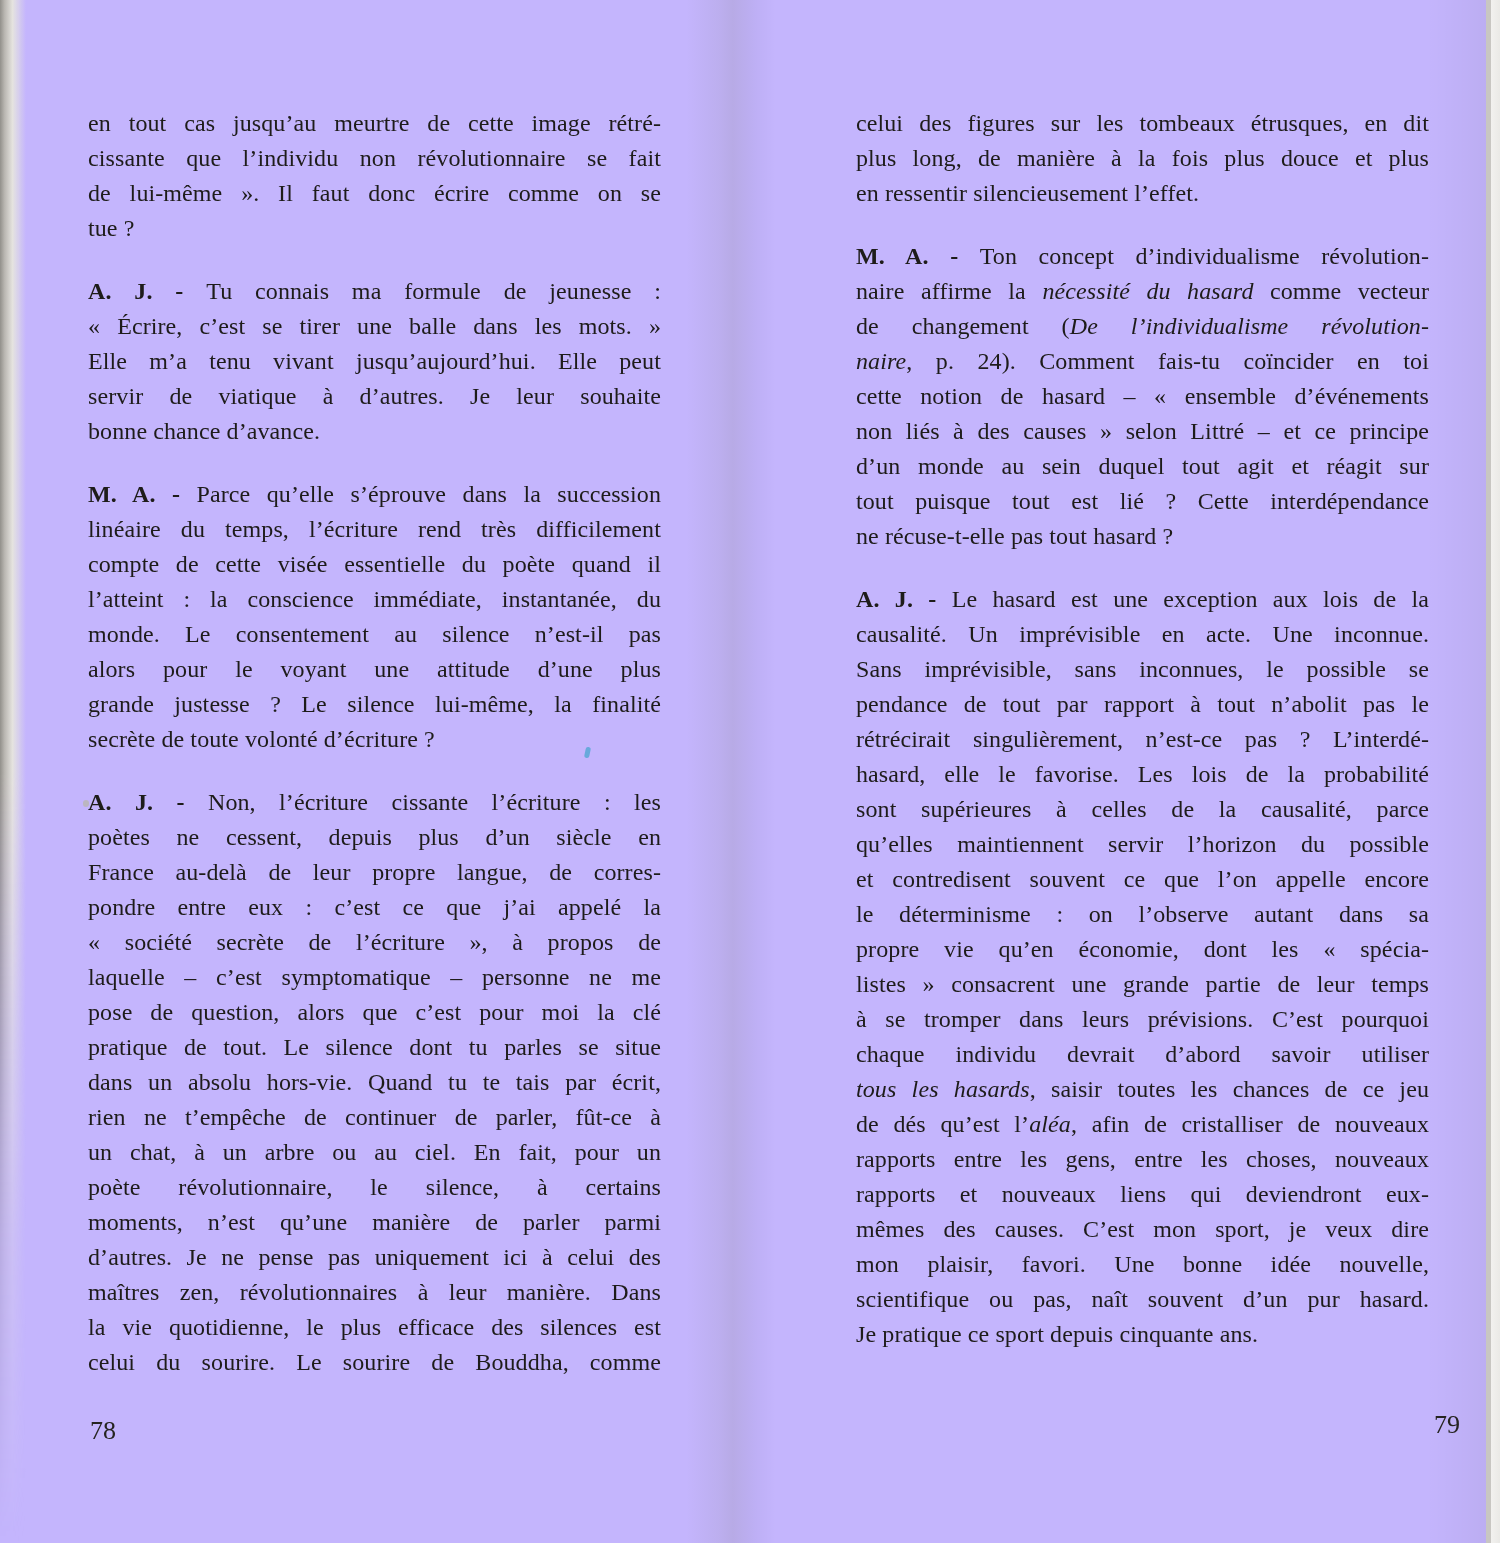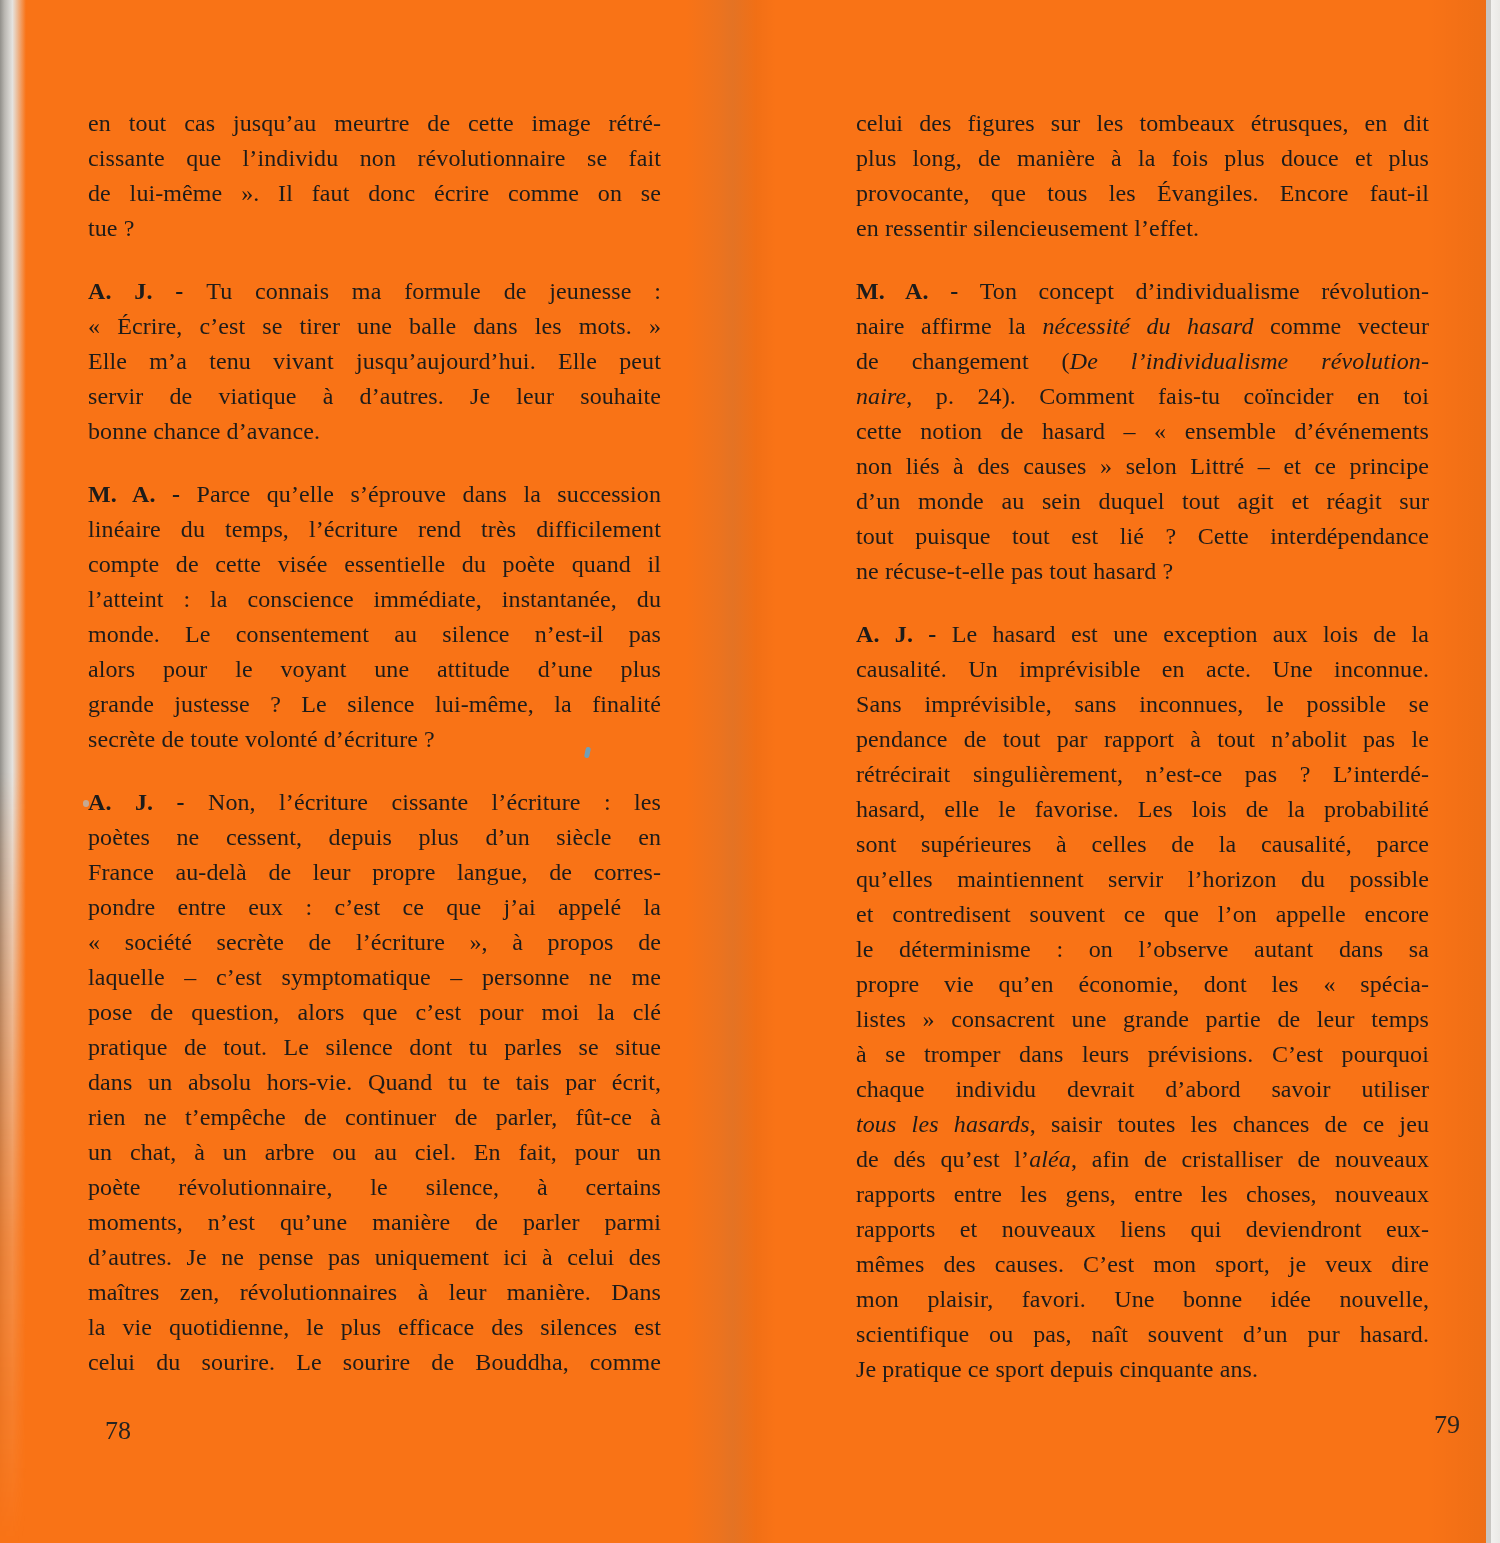--- a/index.html
+++ b/index.html
@@ -1,20 +1,20 @@
 <!DOCTYPE html>
 <html><head>
 <meta charset="utf-8">
 <style>
   html, body { margin: 0; padding: 0; background: #ffffff; }
   .scan {
     position: relative;
     width: 1500px;
     height: 1543px;
-    background: #f97316;
+    background: #c4b5fd;
     overflow: hidden;
     font-family: "Liberation Serif", serif;
     color: #1e1c1a;
   }
   .page-text {
     position: absolute;
     top: 106px;
     width: 573px;
     font-size: 24px;
     line-height: 35px;
@@ -31,21 +31,21 @@
     overflow: visible;
   }
   .line.last { text-align-last: left; }
   .bold { font-weight: bold; margin-top: 42px; }
   .italic { font-style: italic; margin-top: 20px; }
   .page-number {
     position: absolute;
     font-size: 26px;
     color: #262421;
   }
-  .page-number.left  { left: 105px;  top: 1416px; }
+  .page-number.left  { left: 90px;  top: 1416px; }
   .page-number.right { left: 1434px; top: 1410px; }
 
   
   .left-edge {
     position: absolute; left: 0; top: 0; width: 26px; height: 1543px;
     background: linear-gradient(to right, #92908b 0%, #bab7b2 18%, #e5e3df 48%, rgba(255,255,255,0) 100%);
     -webkit-mask-image: linear-gradient(to bottom, #000 0%, #000 50%, rgba(0,0,0,0.25) 80%, transparent 100%);
     mask-image: linear-gradient(to bottom, #000 0%, #000 50%, rgba(0,0,0,0.25) 80%, transparent 100%);
   }
   .gutter {
@@ -127,21 +127,20 @@
         <div class="line"><span>d’autres. Je ne pense pas uniquement ici à celui des</span></div>
         <div class="line"><span>maîtres zen, révolutionnaires à leur manière. Dans</span></div>
         <div class="line"><span>la vie quotidienne, le plus efficace des silences est</span></div>
         <div class="line"><span>celui du sourire. Le sourire de Bouddha, comme</span></div>
       </div>
     </div>
   <div class="page-text right">
       <div class="paragraph">
         <div class="line"><span>celui des figures sur les tombeaux étrusques, en dit</span></div>
         <div class="line"><span>plus long, de manière à la fois plus douce et plus</span></div>
-        <div class="line"><span>provocante, que tous les Évangiles. Encore faut-il</span></div>
         <div class="line last"><span>en ressentir silencieusement l’effet.</span></div>
       </div>
       <div class="paragraph">
         <div class="line"><span class="bold">M. A. - </span><span>Ton concept d’individualisme révolution-</span></div>
         <div class="line"><span>naire affirme la </span><span class="italic">nécessité du hasard</span><span> comme vecteur</span></div>
         <div class="line"><span>de changement (</span><span class="italic">De l’individualisme révolution-</span></div>
         <div class="line"><span class="italic">naire</span><span>, p. 24). Comment fais-tu coïncider en toi</span></div>
         <div class="line"><span>cette notion de hasard – « ensemble d’événements</span></div>
         <div class="line"><span>non liés à des causes » selon Littré – et ce principe</span></div>
         <div class="line"><span>d’un monde au sein duquel tout agit et réagit sur</span></div>

